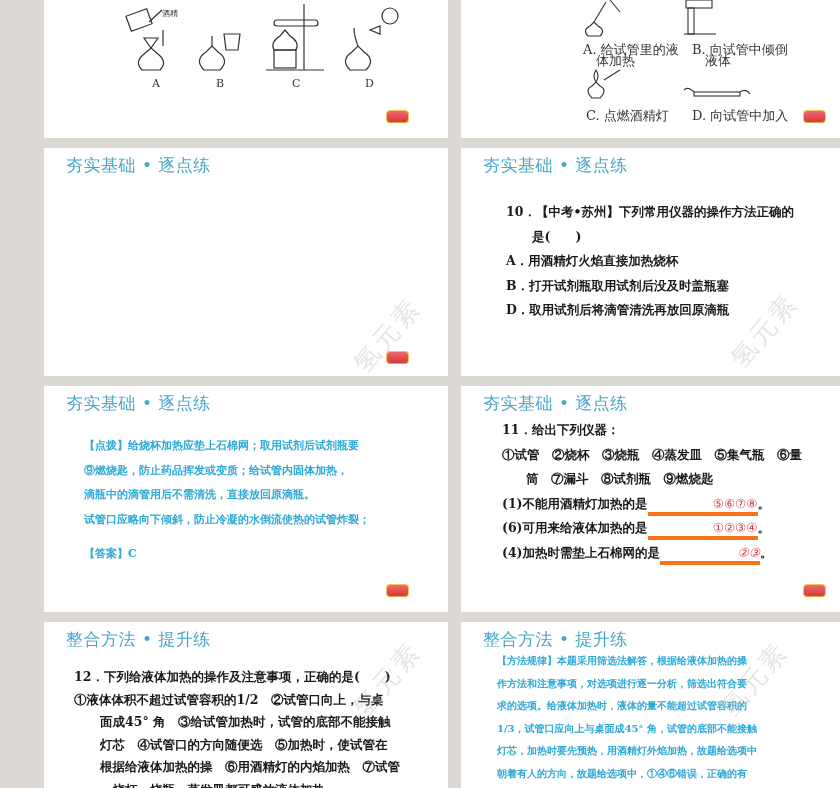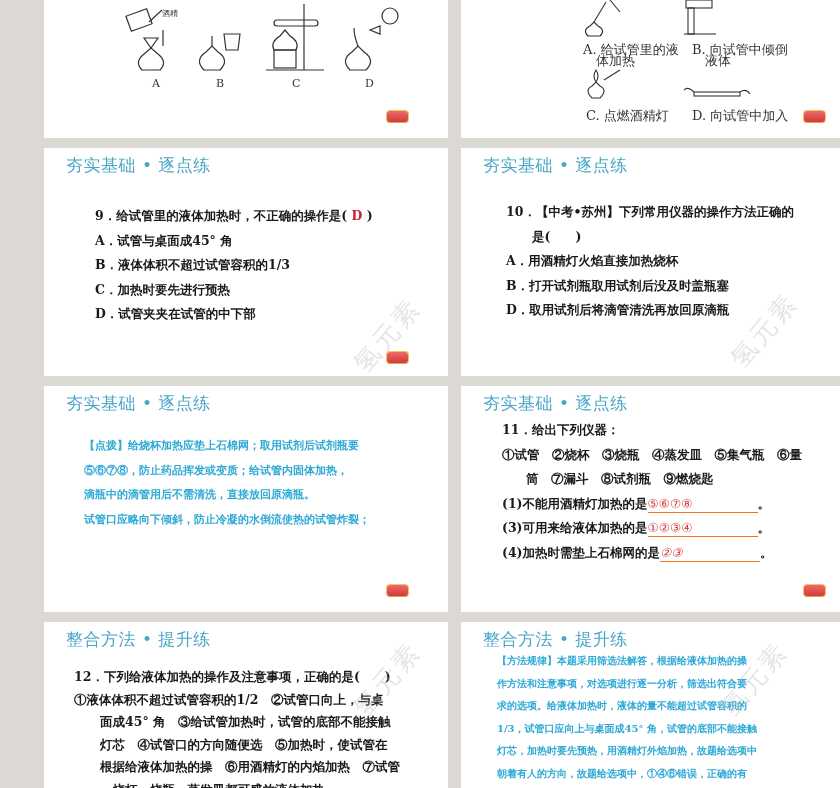--- a/index.html
+++ b/index.html
@@ -29,21 +29,21 @@
 
   .q { position: absolute; font-weight: bold; font-size: 12.5px; line-height: 24.5px; }
   .s3 .q { left: 51px; top: 56px; }
   .s4 .q { left: 45px; top: 52px; }
   .s6 .q { left: 41px; top: 32px; }
   .s7 .q { left: 30px; top: 44px; line-height: 22.5px; }
   .line { white-space: nowrap; }
   .indent { padding-left: 26px; }
   .indent2 { padding-left: 24px; }
   .ans { color: #c8202a; font-weight: bold; }
-  .blank { display: inline-block; border-bottom: 1px solid #f97316; width: 110px; text-align: left;
+  .blank { display: inline-block; border-bottom: 4px solid #f97316; width: 110px; text-align: right;
     color: #d43a3a; font-weight: normal; line-height: 16px; }
   .blank.w2 { width: 100px; font-style: italic; }
 
   .explain { position: absolute; color: #2fa9d6; font-weight: bold; font-size: 11px; line-height: 24.5px; }
   .s5 .explain { left: 40px; top: 48px; width: 360px; }
   .s8 .explain { left: 36px; top: 28px; width: 370px; line-height: 22.5px; font-size: 10px; }
   .answer-line { margin-top: 10px; }
 
   .watermark { position: absolute; font-size: 26px; color: rgba(180,180,180,0.35); transform: rotate(-50deg);
     font-family: "DejaVu Sans", sans-serif; letter-spacing: 3px; pointer-events: none; }
@@ -122,69 +122,59 @@
     <div>C. 点燃酒精灯</div>
   </div>
   <div class="cap" style="left:231px;top:110px;">
     <div>D. 向试管中加入</div>
   </div>
   <div class="back-btn"></div>
 </div>
 
 <div class="slide s3">
   <div class="section-title">夯实基础 • 逐点练</div>
-  <div class="q">
-    <div class="line">
-      <span>9．给试管里的液体加热时，不正确的操作是(</span>
-      <span class="ans">D</span>
-      <span>)</span>
-    </div>
-    <div class="line">A．试管与桌面成45° 角</div>
-    <div class="line">B．液体体积不超过试管容积的1/3</div>
-    <div class="line">C．加热时要先进行预热</div>
-    <div class="line">D．试管夹夹在试管的中下部</div>
-  </div>
   <div class="watermark">氢元素</div>
   <div class="back-btn"></div>
 </div>
 
 <div class="slide s4">
   <div class="section-title">夯实基础 • 逐点练</div>
   <div class="q">
     <div class="line">10．【中考•苏州】下列常用仪器的操作方法正确的</div>
     <div class="line indent">是(　　)</div>
     <div class="line">A．用酒精灯火焰直接加热烧杯</div>
     <div class="line">B．打开试剂瓶取用试剂后没及时盖瓶塞</div>
     <div class="line">D．取用试剂后将滴管清洗再放回原滴瓶</div>
   </div>
   <div class="watermark">氢元素</div>
 </div>
 
 <div class="slide s5">
   <div class="section-title">夯实基础 • 逐点练</div>
   <div class="explain">
     <div class="line">【点拨】给烧杯加热应垫上石棉网；取用试剂后试剂瓶要</div>
-    <div class="line">⑤⑥⑦⑧，防止药品挥发或变质；给试管内固体加热，</div>
+    <div class="line">⑨燃烧匙，防止药品挥发或变质；给试管内固体加热，</div>
     <div class="line">滴瓶中的滴管用后不需清洗，直接放回原滴瓶。</div>
     <div class="line">试管口应略向下倾斜，防止冷凝的水倒流使热的试管炸裂；</div>
+    <div class="line answer-line">【答案】C</div>
   </div>
   <div class="back-btn"></div>
 </div>
 
 <div class="slide s6">
   <div class="section-title">夯实基础 • 逐点练</div>
   <div class="q">
     <div class="line">11．给出下列仪器：</div>
     <div class="line">①试管　②烧杯　③烧瓶　④蒸发皿　⑤集气瓶　⑥量</div>
     <div class="line indent2">筒　⑦漏斗　⑧试剂瓶　⑨燃烧匙</div>
     <div class="line">
       <span>(1)不能用酒精灯加热的是</span><span class="blank">⑤⑥⑦⑧</span><span>。</span>
     </div>
     <div class="line">
-      <span>(3)可用来给液体加热的是</span><span class="blank">①②③④</span><span>。</span>
+      <span>(6)可用来给液体加热的是</span><span class="blank">①②③④</span><span>。</span>
     </div>
     <div class="line">
       <span>(4)加热时需垫上石棉网的是</span><span class="blank w2">②③</span><span>。</span>
     </div>
   </div>
   <div class="back-btn"></div>
 </div>
 
 <div class="slide s7">
   <div class="section-title">整合方法 • 提升练</div>

